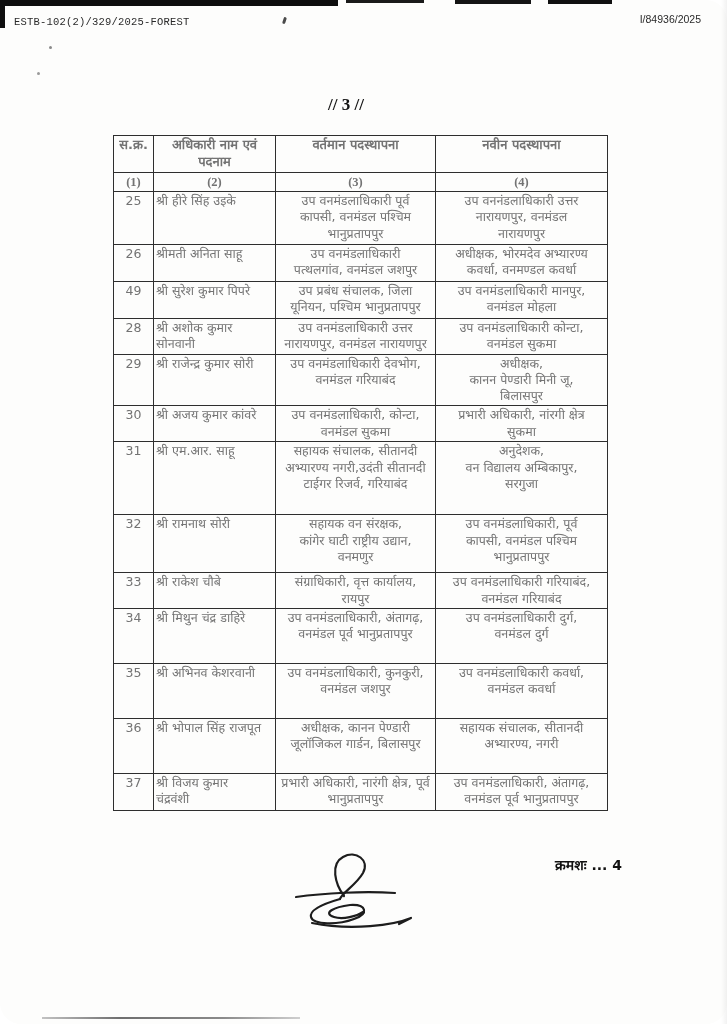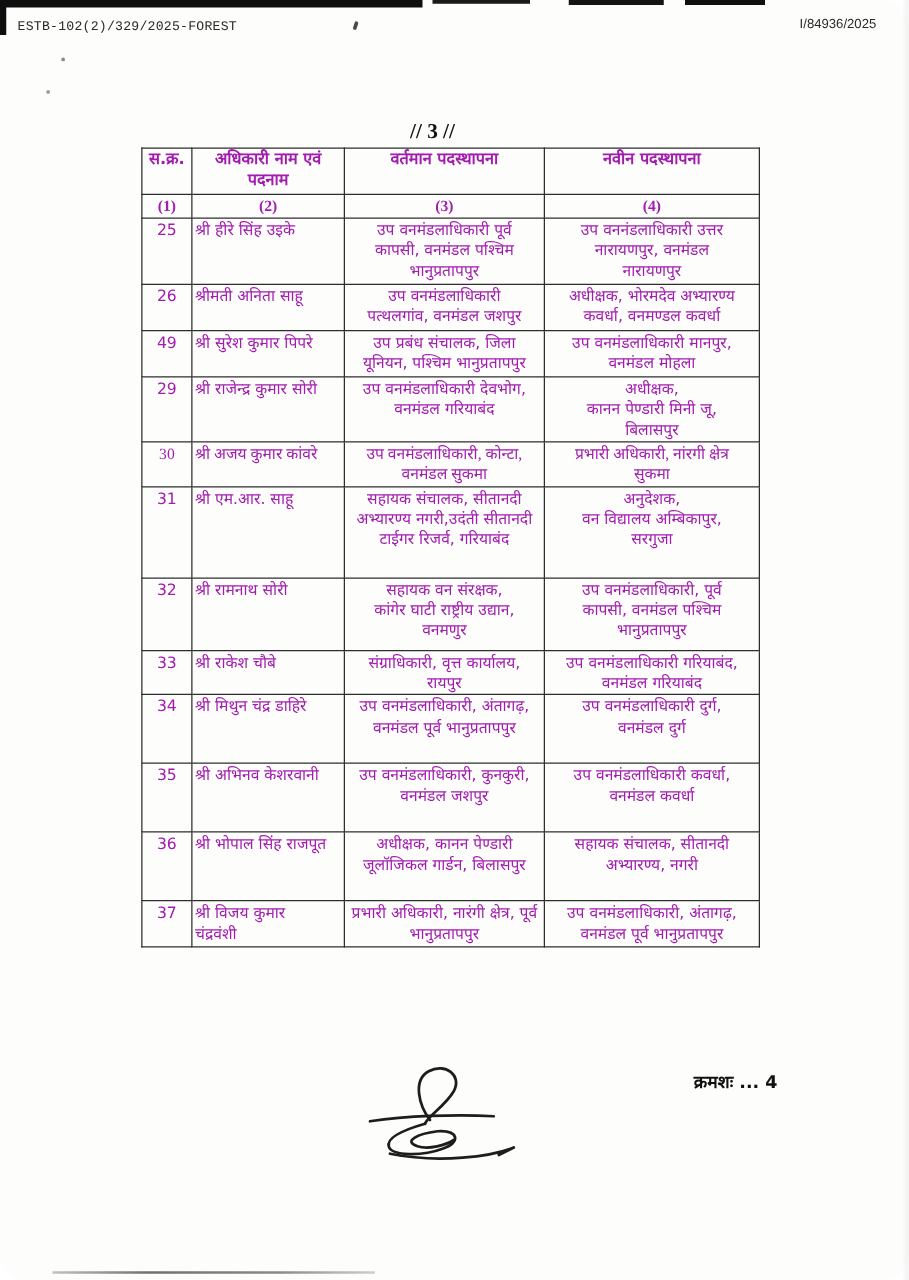--- a/index.html
+++ b/index.html
@@ -44,23 +44,23 @@
   }
   .page-no {
     position:absolute; left:0; top:95px; width:692px;
     text-align:center;
     font-family:"Liberation Serif", serif;
     font-weight:bold; font-size:17px; color:#111;
   }
 
   
   table.transfer {
-    position:absolute; left:113px; top:118px; width:494px;
+    position:absolute; left:113px; top:135px; width:494px;
     border-collapse:collapse; table-layout:fixed;
-    font-size:12.5px; line-height:1.3; color:#a21caf;
+    font-size:12.5px; line-height:1.3; color:#737373;
   }
   table.transfer th, table.transfer td {
     border:1.5px solid #2e2e2e;
     padding:1px 2px;
     vertical-align:top;
     white-space:pre-line;
     overflow:hidden;
   }
   table.transfer th { font-weight:bold; text-align:center; font-size:13px; }
   thead tr.head-row { height:35px; }
@@ -138,30 +138,39 @@
 कवर्धा, वनमण्डल कवर्धा</td>
     </tr>
         <tr style="height: 37px;">
       <td class="cell-sn">49</td>
       <td class="cell-name">श्री सुरेश कुमार पिपरे</td>
       <td class="cell-current">उप प्रबंध संचालक, जिला
 यूनियन, पश्चिम भानुप्रतापपुर</td>
       <td class="cell-new">उप वनमंडलाधिकारी मानपुर,
 वनमंडल मोहला</td>
     </tr>
+        <tr style="height: 33px;">
+      <td class="cell-sn">28</td>
+      <td class="cell-name">श्री अशोक कुमार
+सोनवानी</td>
+      <td class="cell-current">उप वनमंडलाधिकारी उत्तर
+नारायणपुर, वनमंडल नारायणपुर</td>
+      <td class="cell-new">उप वनमंडलाधिकारी कोन्टा,
+वनमंडल सुकमा</td>
+    </tr>
         <tr style="height: 49px;">
       <td class="cell-sn">29</td>
       <td class="cell-name">श्री राजेन्द्र कुमार सोरी</td>
       <td class="cell-current">उप वनमंडलाधिकारी देवभोग,
 वनमंडल गरियाबंद</td>
       <td class="cell-new">अधीक्षक,
 कानन पेण्डारी मिनी जू,
 बिलासपुर</td>
     </tr>
-        <tr style="height: 36px; font-family: Liberation Serif, serif;">
+        <tr style="height: 36px;">
       <td class="cell-sn">30</td>
       <td class="cell-name">श्री अजय कुमार कांवरे</td>
       <td class="cell-current">उप वनमंडलाधिकारी, कोन्टा,
 वनमंडल सुकमा</td>
       <td class="cell-new">प्रभारी अधिकारी, नांरगी क्षेत्र
 सुकमा</td>
     </tr>
         <tr style="height: 73px;">
       <td class="cell-sn">31</td>
       <td class="cell-name">श्री एम.आर. साहू</td>

